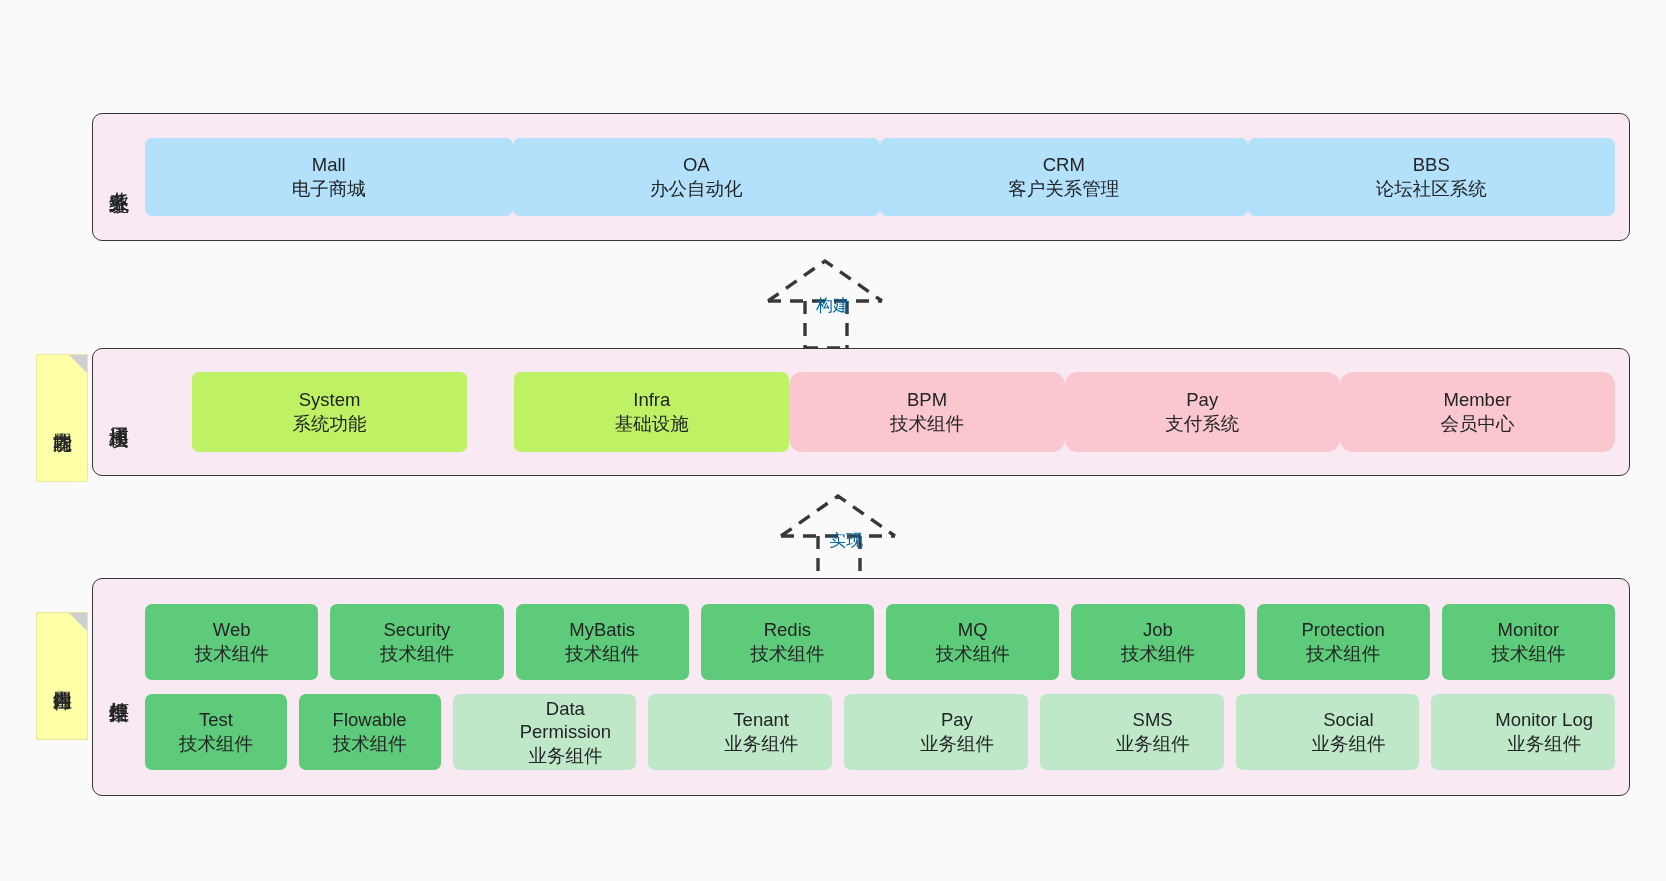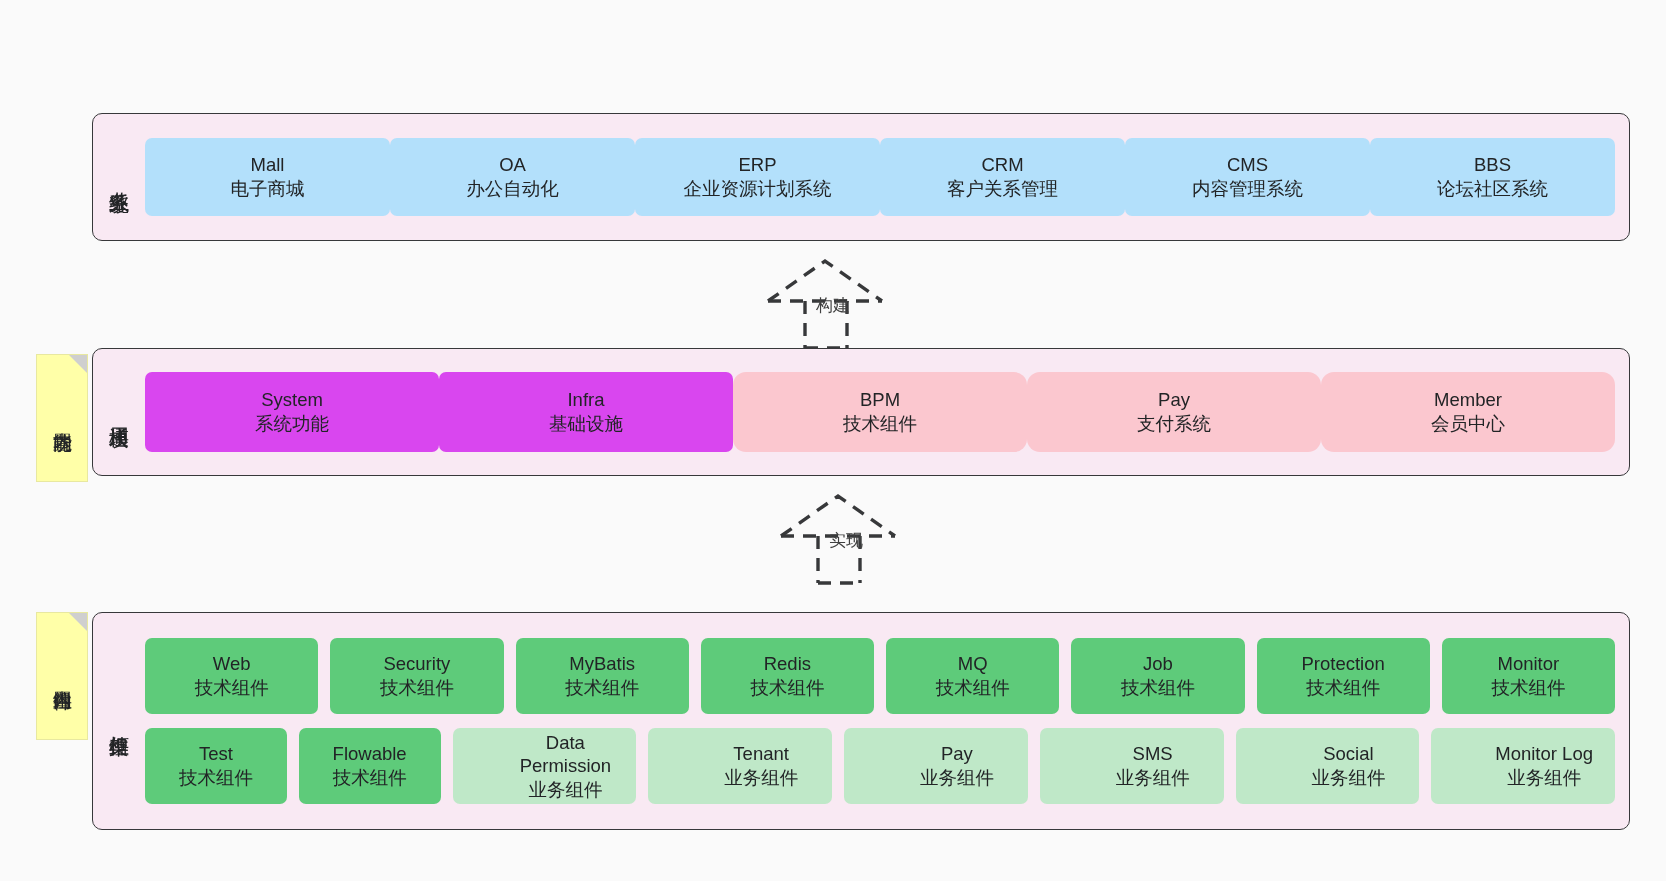--- a/index.html
+++ b/index.html
@@ -84,21 +84,21 @@
     text-align: center;
     font-size: 18.5px;
     line-height: 1.28;
     color: #222426;
     padding: 4px 6px;
   }
   .card .t1 { display: block; }
   .card .t2 { display: block; }
 
   .card-blue   { background: #b3e0fb; height: 78px; }
-  .card-red    { background: #d946ef; height: 80px; }
+  .card-red    { background: #bef264; height: 80px; margin-left: 47px; }
   .card-pink   { background: #fbc7cf; height: 80px; border-radius: 13px; }
   .card-green  { background: #5ecb7a; height: 76px; }
   .card-lgreen { background: #bfe8c8; height: 76px; padding-left: 48px; }
 
   
   .note {
     position: absolute;
     box-sizing: border-box;
     background: #ffffa8;
     border: 1px solid #e8e8a0;
@@ -125,21 +125,21 @@
   }
 
   
   .arrow {
     position: absolute;
     pointer-events: none;
   }
   .arrow-label {
     position: absolute;
     font-size: 17px;
-    color: #404040;
+    color: #0369a1;
     background: transparent;
     white-space: nowrap;
   }
 </style>
 </head>
 <body>
 
 <div class="canvas">
 
   <div class="layer" id="layer-business" style="left:92px; top:113px; width:1538px; height:128px;">
@@ -148,30 +148,22 @@
 
       <div class="card card-blue">
         <span class="t1">Mall</span>
         <span class="t2">电子商城</span>
       </div>
       <div class="card card-blue">
         <span class="t1">OA</span>
         <span class="t2">办公自动化</span>
       </div>
       <div class="card card-blue">
-        <span class="t1">ERP</span>
-        <span class="t2">企业资源计划系统</span>
-      </div>
-      <div class="card card-blue">
         <span class="t1">CRM</span>
         <span class="t2">客户关系管理</span>
-      </div>
-      <div class="card card-blue">
-        <span class="t1">CMS</span>
-        <span class="t2">内容管理系统</span>
       </div>
       <div class="card card-blue">
         <span class="t1">BBS</span>
         <span class="t2">论坛社区系统</span>
       </div>
 
     </div>
   </div>
 
   <svg class="arrow" style="left:755px; top:253px; width:150px; height:97px;" width="150" height="97" viewBox="0 0 150 97">
@@ -225,21 +217,21 @@
     <line x1="92" y1="48" x2="92" y2="95" stroke="#37383a" stroke-width="3.4" stroke-dasharray="13,9"></line>
     <line x1="50" y1="95" x2="92" y2="95" stroke="#37383a" stroke-width="3.4" stroke-dasharray="13,9"></line>
   </svg>
   <div class="arrow-label" style="left:829px; top:529px;">实现</div>
 
   <div class="note" style="left:36px; top:612px; height:128px;">
     <span class="fold"></span>
     <span>内置组件</span>
   </div>
 
-  <div class="layer" id="layer-framework" style="left:92px; top:612px; width:1538px; height:218px;">
+  <div class="layer" id="layer-framework" style="left:92px; top:578px; width:1538px; height:218px;">
     <div class="layer-title">框架组件</div>
     <div class="layer-body two-rows">
 
       <div class="row">
         <div class="card card-green">
           <span class="t1">Web</span>
           <span class="t2">技术组件</span>
         </div>
         <div class="card card-green">
           <span class="t1">Security</span>

